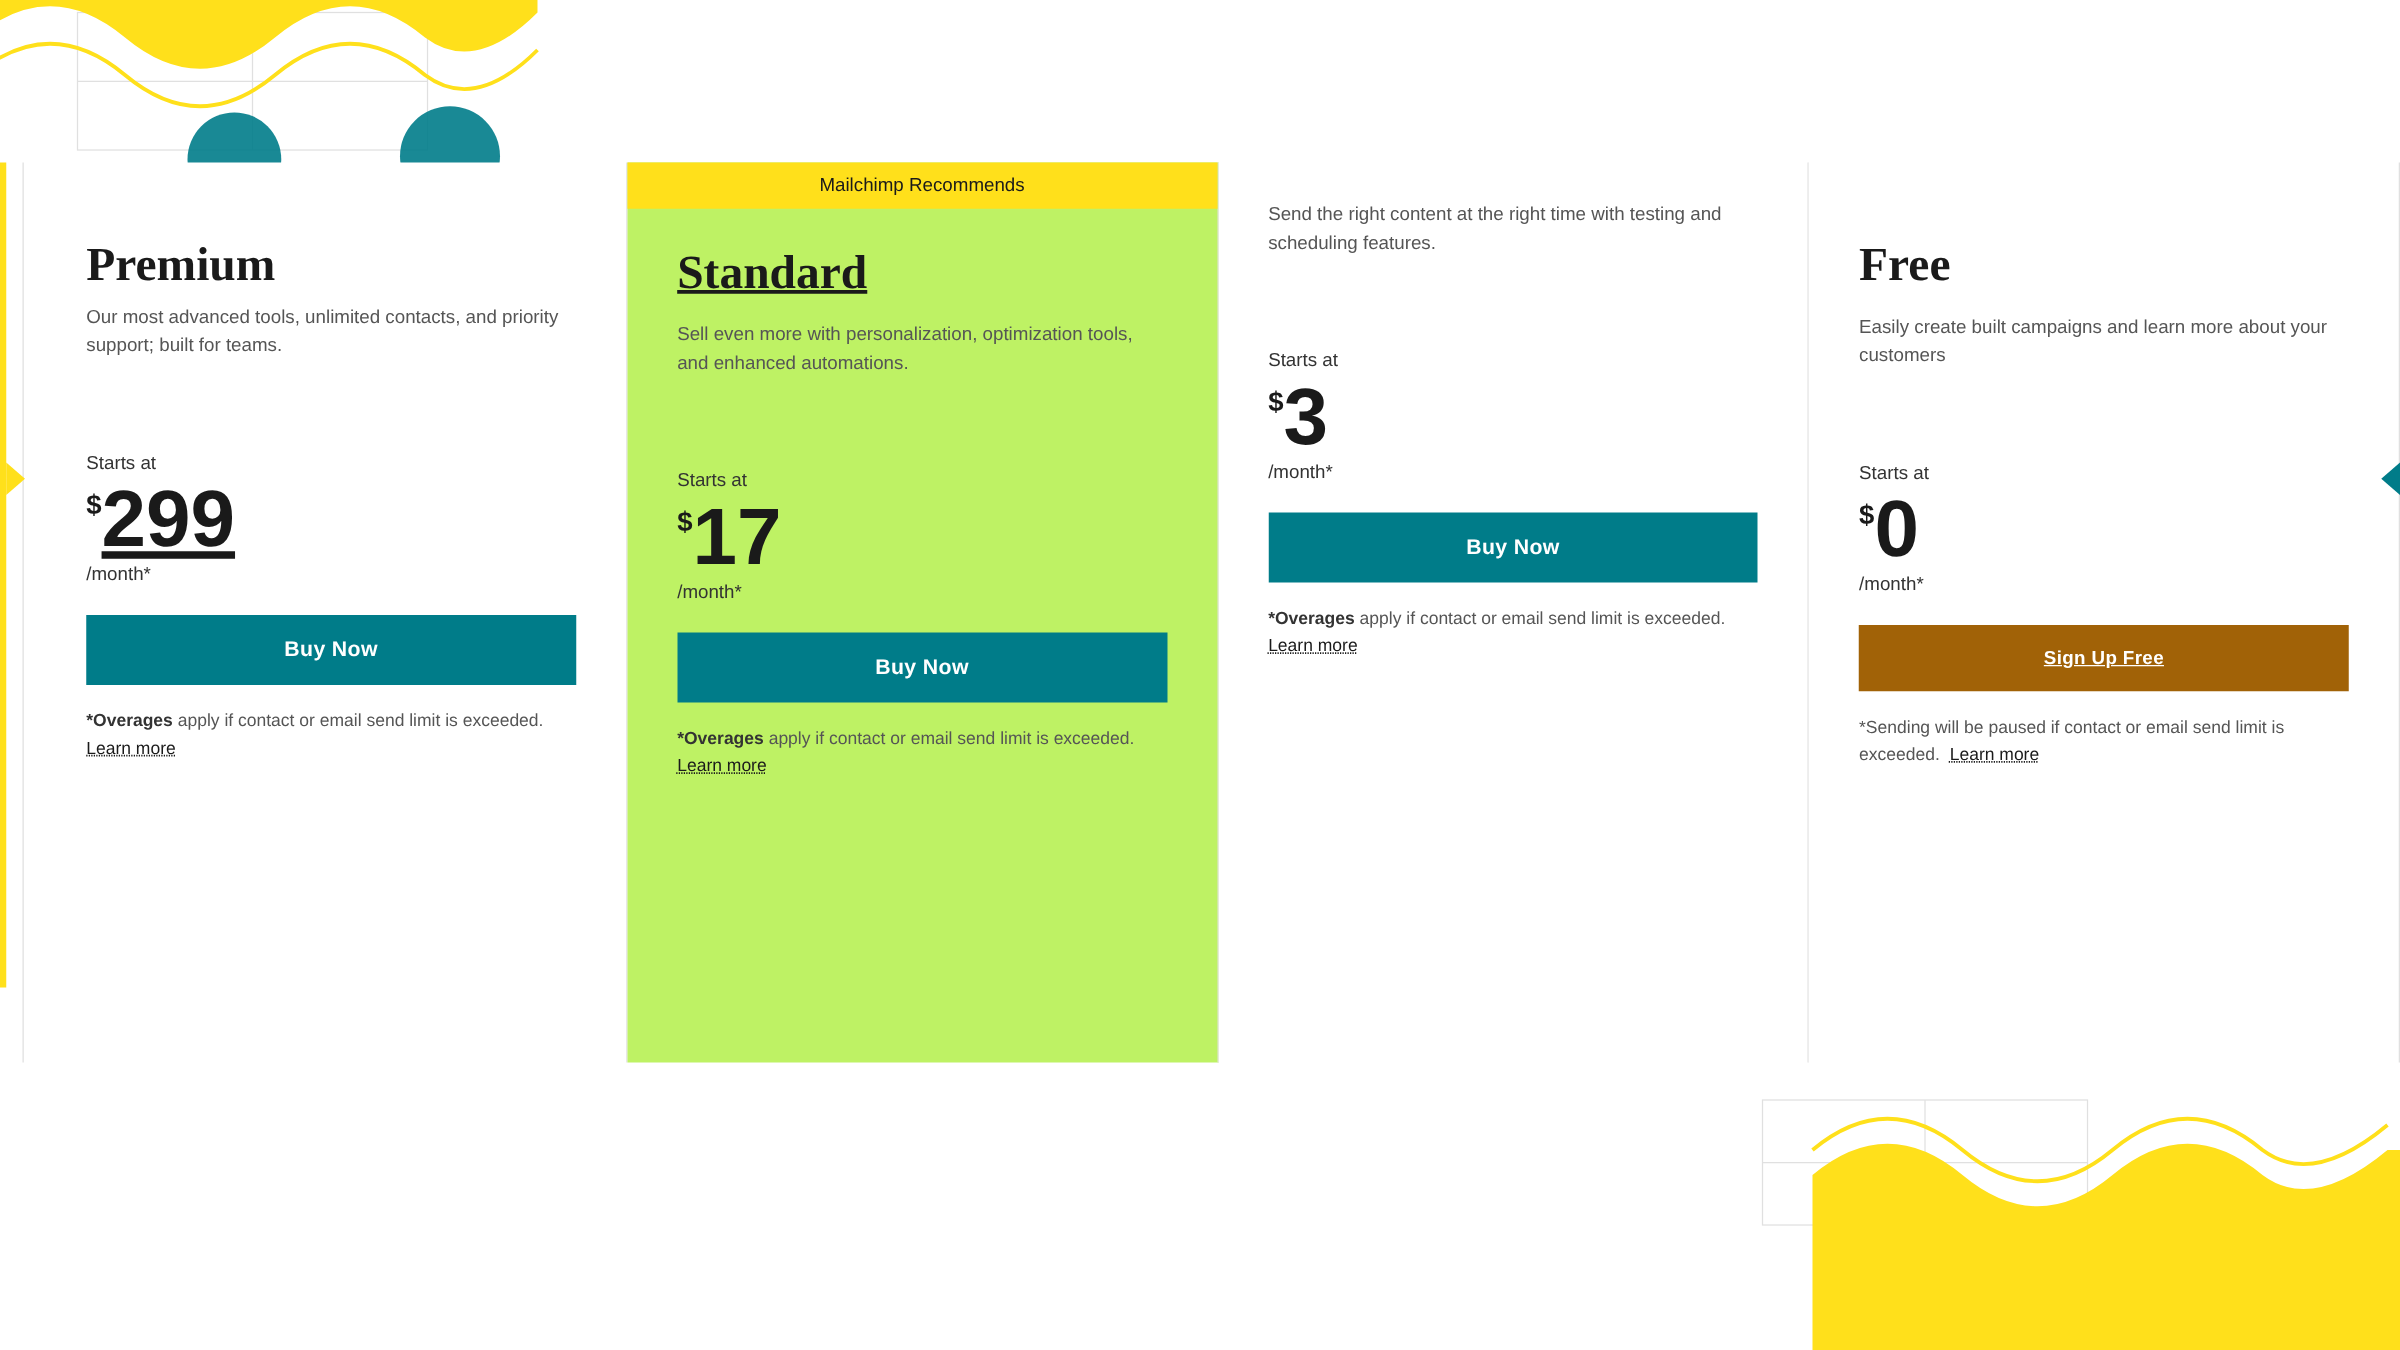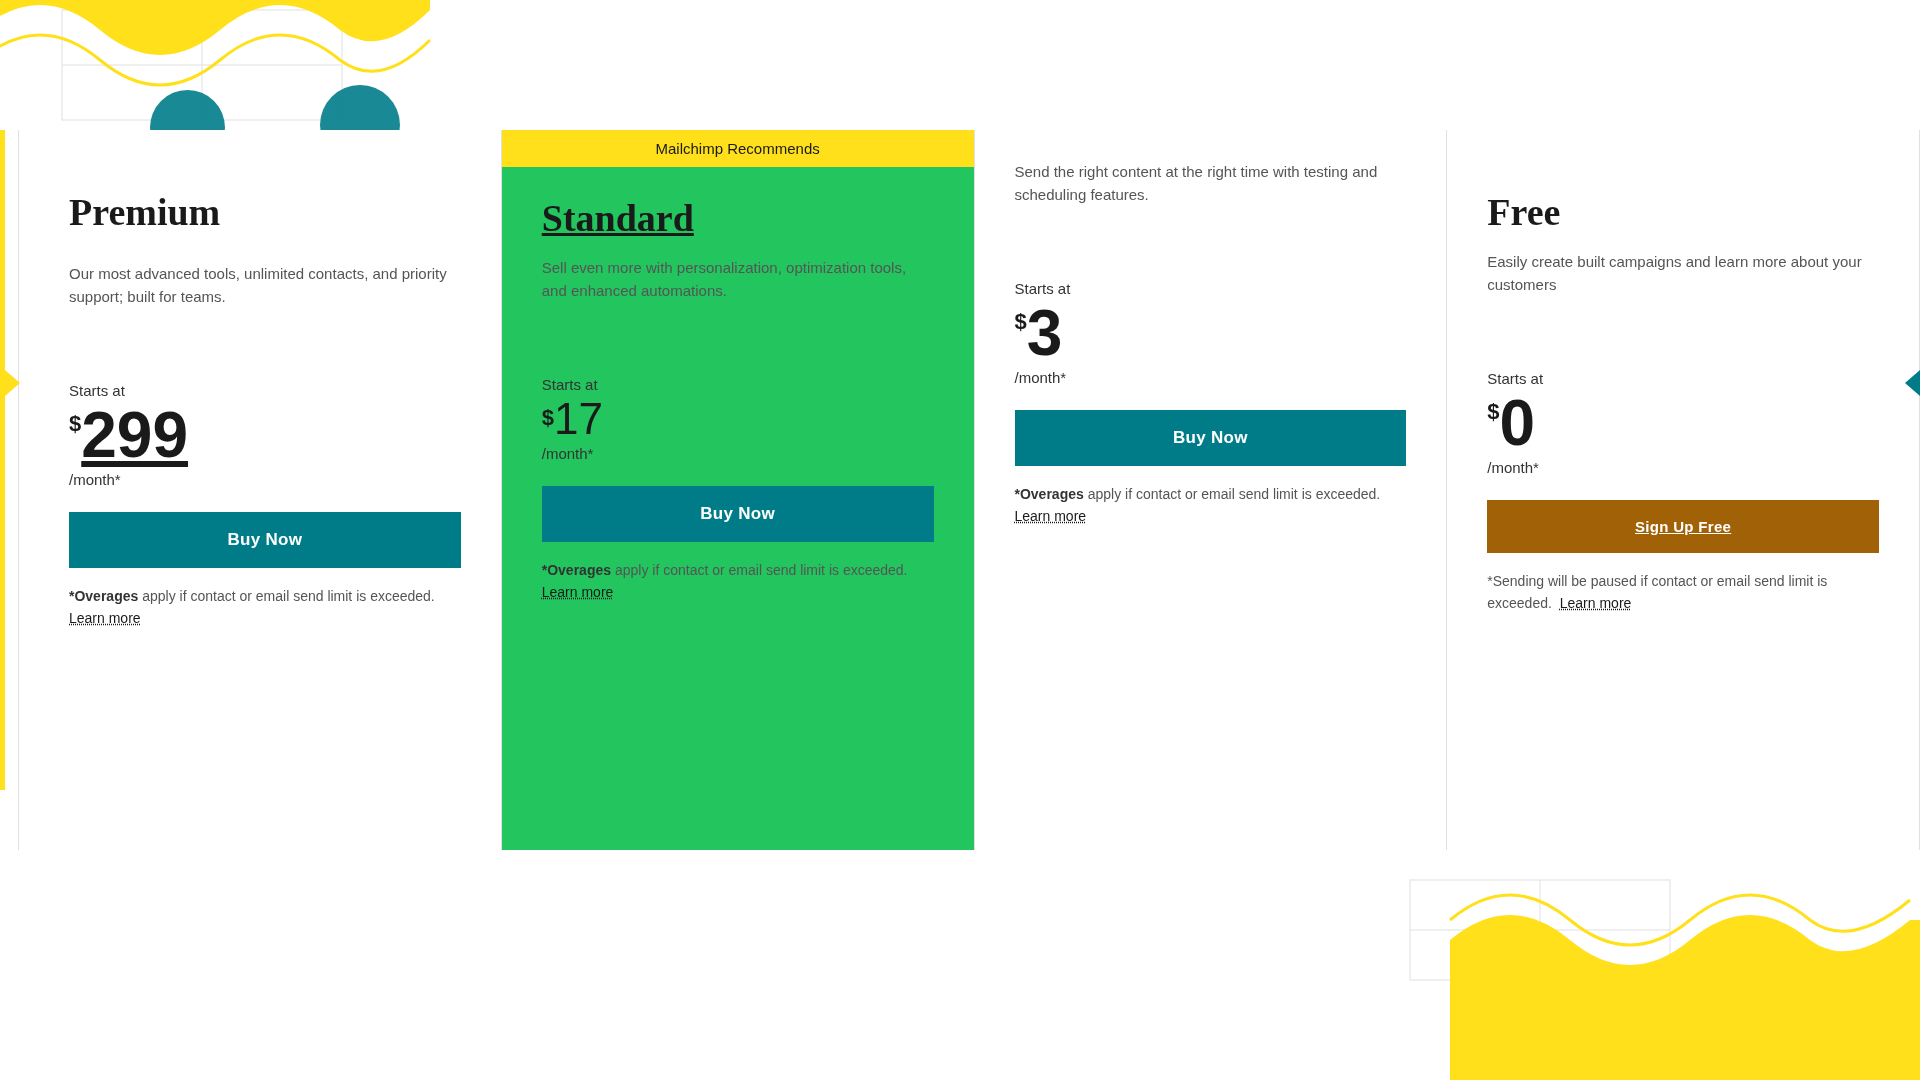--- a/index.html
+++ b/index.html
@@ -60,45 +60,45 @@
 
   <path d="M 50 80 Q 110 30 170 80 Q 230 130 290 80 Q 350 30 410 80 Q 450 110 510 60 L 520 60 L 520 220 L 50 220 Z" fill="#ffe01b"></path>
   <path d="M 50 60 Q 110 10 170 60 Q 230 110 290 60 Q 350 10 410 60 Q 450 90 510 40" fill="none" stroke="#ffe01b" stroke-width="3"></path>
 </svg>
 
 <div style="position:absolute;right:0;top:370px;width:0;height:0;border-top:13px solid transparent;border-bottom:13px solid transparent;border-right:15px solid #007c89;z-index:3;"></div>
 
 <div style="position:absolute;top:130px;left:18px;right:0;display:flex;height:720px;z-index:2;">
 
   <div style="flex:1;padding:30px 40px 30px 50px;border-right:1px solid #e0e0e0;border-left:1px solid #e0e0e0;background:#fff;position:relative;">
-    <div style="font-size:38px;font-weight:700;color:#1a1a1a;margin-bottom:28px;margin-top:30px;font-family:Georgia,serif;">Premium</div>
+    <div style="font-size:38px;font-weight:700;color:#1a1a1a;margin-bottom:8px;margin-top:30px;font-family:Georgia,serif;">Premium</div>
     <div style="font-size:15px;color:#555;line-height:1.55;margin-bottom:30px;min-height:90px;">Our most advanced tools, unlimited contacts, and priority support; built for teams.</div>
     <div style="font-size:15px;color:#333;margin-bottom:4px;">Starts at</div>
     <div style="display:flex;align-items:flex-start;margin-bottom:4px;">
       <span style="font-size:22px;font-weight:700;color:#1a1a1a;margin-top:8px;">$</span>
       <span style="font-size:64px;font-weight:700;color:#1a1a1a;line-height:1;text-decoration:underline;">299</span>
     </div>
     <div style="font-size:15px;color:#333;margin-bottom:24px;">/month*</div>
     <button style="display:block;width:100%;padding:18px 0;background:#007c89;color:#ffffff;font-size:17px;font-weight:700;text-align:center;border:none;cursor:pointer;margin-bottom:18px;letter-spacing:0.3px;">Buy Now</button>
     <div style="font-size:14px;color:#555;line-height:1.55;">
       <span style="font-weight:700;color:#333;">*Overages</span>
       <span> apply if contact or email send limit is exceeded.</span>
       <br>
       <a style="color:#1a1a1a;text-decoration:underline;text-decoration-style:dotted;font-size:14px;cursor:pointer;">Learn more</a>
     </div>
   </div>
 
-  <div style="flex:1;padding:52px 40px 30px 40px;border-right:1px solid #e0e0e0;background:#22c55e;position:relative;">
+  <div style="flex:1;padding:52px 40px 30px 40px;border-right:1px solid #e0e0e0;background:#bef264;position:relative;">
     <div style="position:absolute;top:0;left:0;right:0;background:#ffe01b;text-align:center;padding:10px 0;font-size:15px;font-weight:500;color:#1a1a1a;">Mailchimp Recommends</div>
     <div style="font-size:38px;font-weight:700;color:#1a1a1a;margin-bottom:16px;margin-top:14px;font-family:Georgia,serif;text-decoration:underline;">Standard</div>
     <div style="font-size:15px;color:#555;line-height:1.55;margin-bottom:30px;min-height:90px;">Sell even more with personalization, optimization tools, and enhanced automations.</div>
     <div style="font-size:15px;color:#333;margin-bottom:4px;">Starts at</div>
     <div style="display:flex;align-items:flex-start;margin-bottom:4px;">
       <span style="font-size:22px;font-weight:700;color:#1a1a1a;margin-top:8px;">$</span>
-      <span style="font-size:44px;font-weight:400;color:#1a1a1a;line-height:1;text-align:right;">17</span>
+      <span style="font-size:64px;font-weight:700;color:#1a1a1a;line-height:1;text-align:right;">17</span>
     </div>
     <div style="font-size:15px;color:#333;margin-bottom:24px;">/month*</div>
     <button style="display:block;width:100%;padding:18px 0;background:#007c89;color:#ffffff;font-size:17px;font-weight:700;text-align:center;border:none;cursor:pointer;margin-bottom:18px;letter-spacing:0.3px;">Buy Now</button>
     <div style="font-size:14px;color:#555;line-height:1.55;">
       <span style="font-weight:700;color:#333;">*Overages</span>
       <span> apply if contact or email send limit is exceeded.</span>
       <br>
       <a style="color:#1a1a1a;text-decoration:underline;text-decoration-style:dotted;font-size:14px;cursor:pointer;">Learn more</a>
     </div>
   </div>

